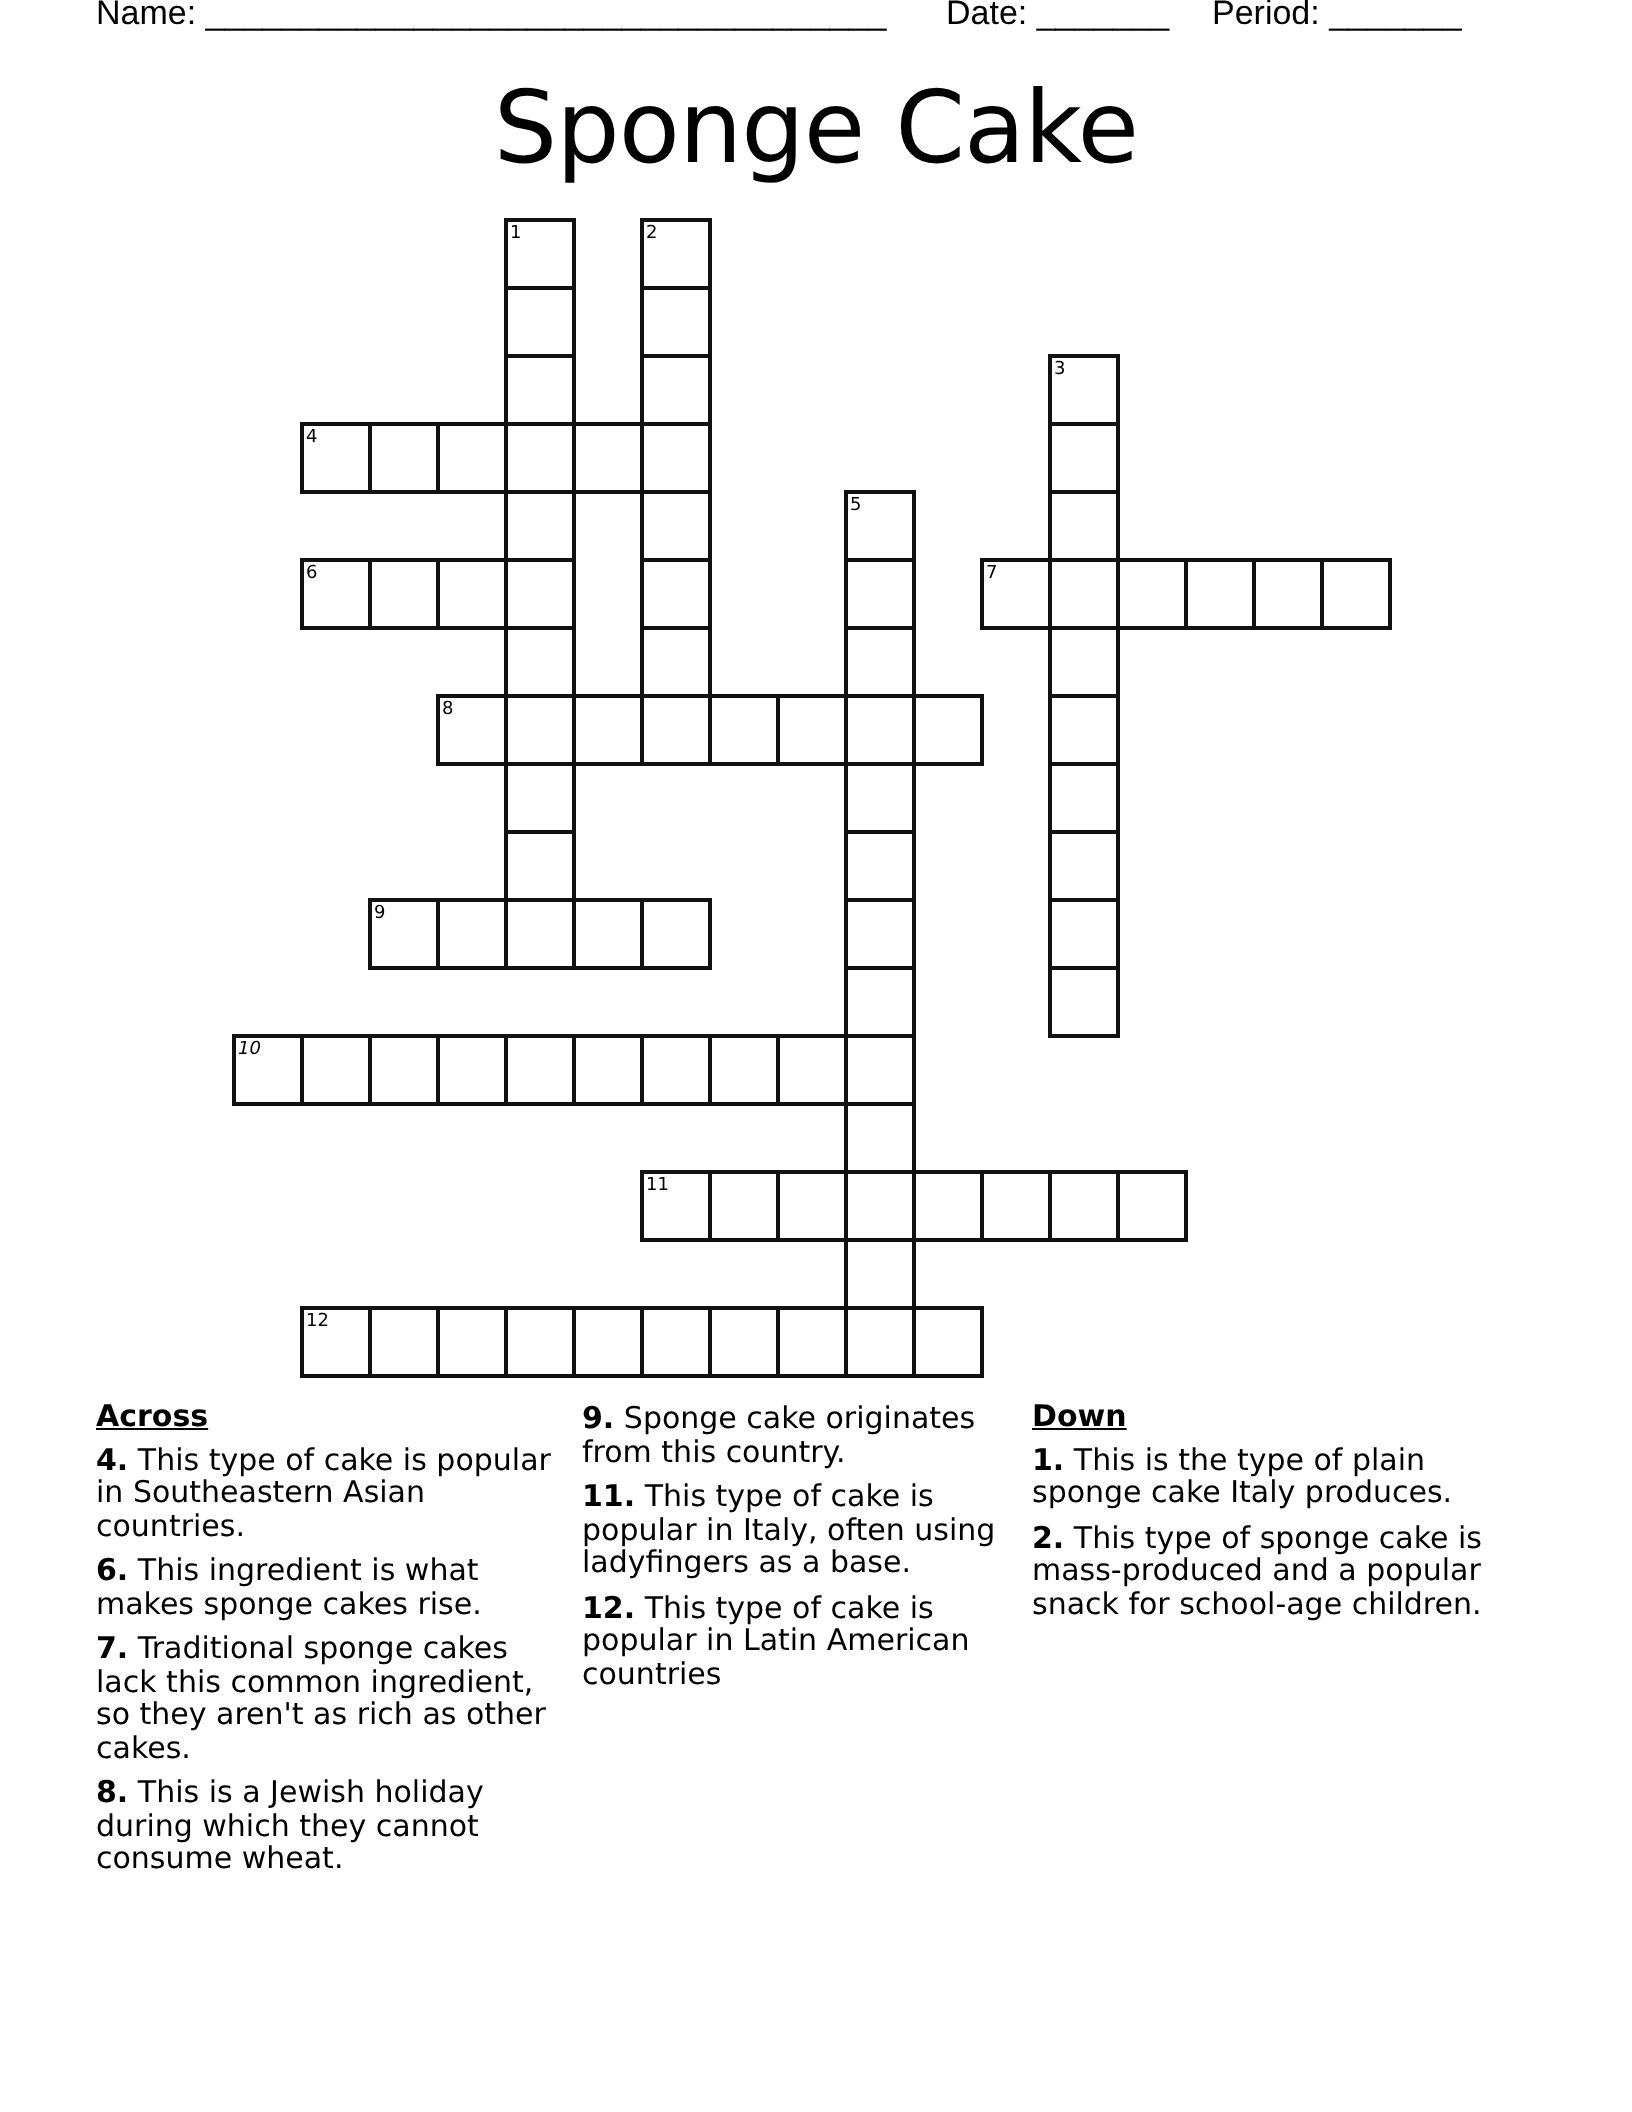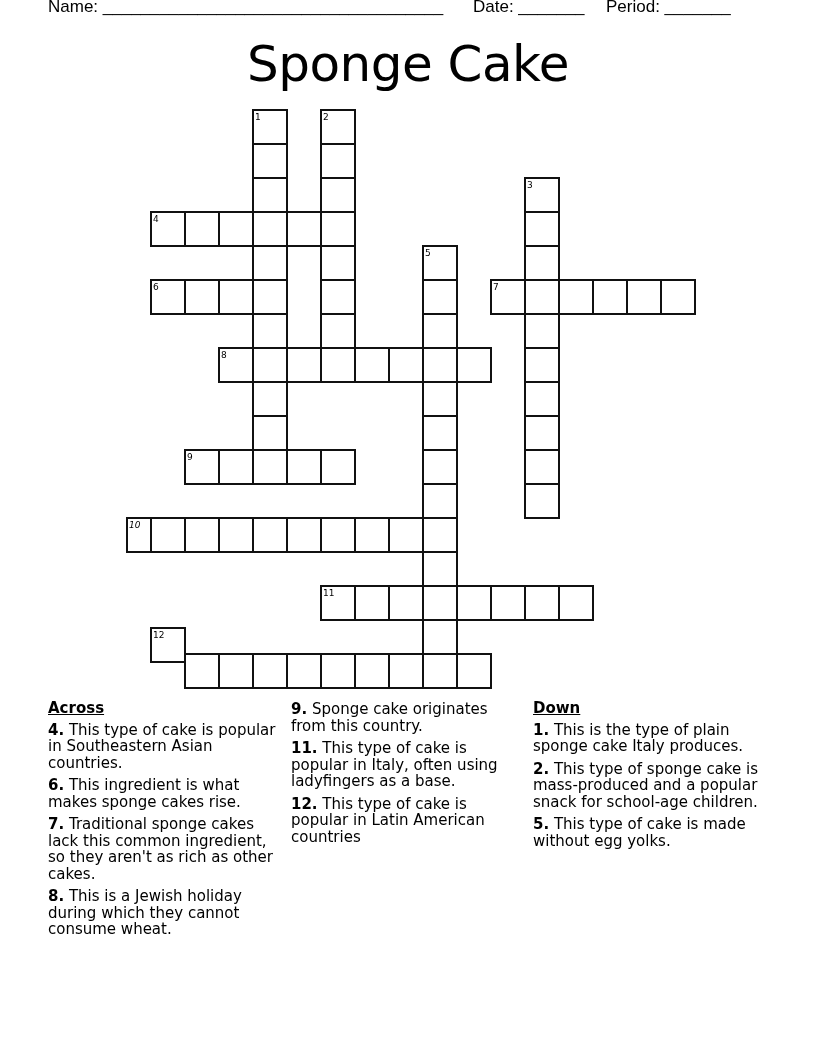--- a/index.html
+++ b/index.html
@@ -24,21 +24,21 @@
   .cell .num {
     position: absolute; top: 1px; left: 1px; font-family: "DejaVu Sans", sans-serif;
     font-size: 9px; line-height: 10px; color: #000;
   }
   .clues { position: absolute; top: 700px; font-family: "DejaVu Sans", sans-serif; font-size: 15px; line-height: 16.5px; color: #000; }
   .clues .heading { font-weight: bold; text-decoration: underline; margin-bottom: 5px; }
   .clue { margin-bottom: 6px; }
   .clue b { font-weight: bold; }
   .col-across { left: 48px; width: 236px; }
   .col-mid { left: 291px; width: 236px; top: 701px; }
-  .col-down { left: 533px; width: 236px; }
+  .col-down { left: 516px; width: 236px; }
 </style>
 </head>
 <body>
 
 <div class="header">
   <span style="left:0">Name: ____________________________________</span>
   <span style="left:425px">Date: _______</span>
   <span style="left:558px">Period: _______</span>
 </div>
 
@@ -119,41 +119,41 @@
     <div class="cell" style="left: 287px; top: 348px;"></div>
     <div class="cell" style="left: 355px; top: 348px;"></div>
     <div class="cell" style="left: 389px; top: 348px;"></div>
     <div class="cell" style="left: 457px; top: 348px;"></div>
     <div class="cell" style="left: 185px; top: 450px;">
       <span class="num">9</span>
     </div>
     <div class="cell" style="left: 219px; top: 450px;"></div>
     <div class="cell" style="left: 287px; top: 450px;"></div>
     <div class="cell" style="left: 321px; top: 450px;"></div>
-    <div class="cell" style="left: 127px; top: 518px; font-style: italic;">
+    <div class="cell" style="left: 117px; top: 518px; font-style: italic;">
       <span class="num">10</span>
     </div>
     <div class="cell" style="left: 151px; top: 518px;"></div>
     <div class="cell" style="left: 185px; top: 518px;"></div>
     <div class="cell" style="left: 219px; top: 518px;"></div>
     <div class="cell" style="left: 253px; top: 518px;"></div>
     <div class="cell" style="left: 287px; top: 518px;"></div>
     <div class="cell" style="left: 321px; top: 518px;"></div>
     <div class="cell" style="left: 355px; top: 518px;"></div>
     <div class="cell" style="left: 389px; top: 518px;"></div>
     <div class="cell" style="left: 321px; top: 586px;">
       <span class="num">11</span>
     </div>
     <div class="cell" style="left: 355px; top: 586px;"></div>
     <div class="cell" style="left: 389px; top: 586px;"></div>
     <div class="cell" style="left: 457px; top: 586px;"></div>
     <div class="cell" style="left: 491px; top: 586px;"></div>
     <div class="cell" style="left: 525px; top: 586px;"></div>
     <div class="cell" style="left: 559px; top: 586px;"></div>
-    <div class="cell" style="left: 151px; top: 628px;">
+    <div class="cell" style="left: 151px; top: 654px;">
       <span class="num">12</span>
     </div>
     <div class="cell" style="left: 185px; top: 654px;"></div>
     <div class="cell" style="left: 219px; top: 654px;"></div>
     <div class="cell" style="left: 253px; top: 654px;"></div>
     <div class="cell" style="left: 287px; top: 654px;"></div>
     <div class="cell" style="left: 321px; top: 654px;"></div>
     <div class="cell" style="left: 355px; top: 654px;"></div>
     <div class="cell" style="left: 389px; top: 654px;"></div>
     <div class="cell" style="left: 457px; top: 654px;"></div>
@@ -170,14 +170,13 @@
 <div class="clues col-mid">
   <div class="clue"><b>9.</b> <span>Sponge cake originates from this country.</span></div>
   <div class="clue"><b>11.</b> <span>This type of cake is popular in Italy, often using ladyfingers as a base.</span></div>
   <div class="clue"><b>12.</b> <span>This type of cake is popular in Latin American countries</span></div>
 </div>
 
 <div class="clues col-down">
   <div class="heading">Down</div>
   <div class="clue"><b>1.</b> <span>This is the type of plain sponge cake Italy produces.</span></div>
   <div class="clue"><b>2.</b> <span>This type of sponge cake is mass-produced and a popular snack for school-age children.</span></div>
-  <div class="clue"><b>5.</b> <span>This type of cake is made without egg yolks.</span></div>
 </div>
 
 </body></html>

